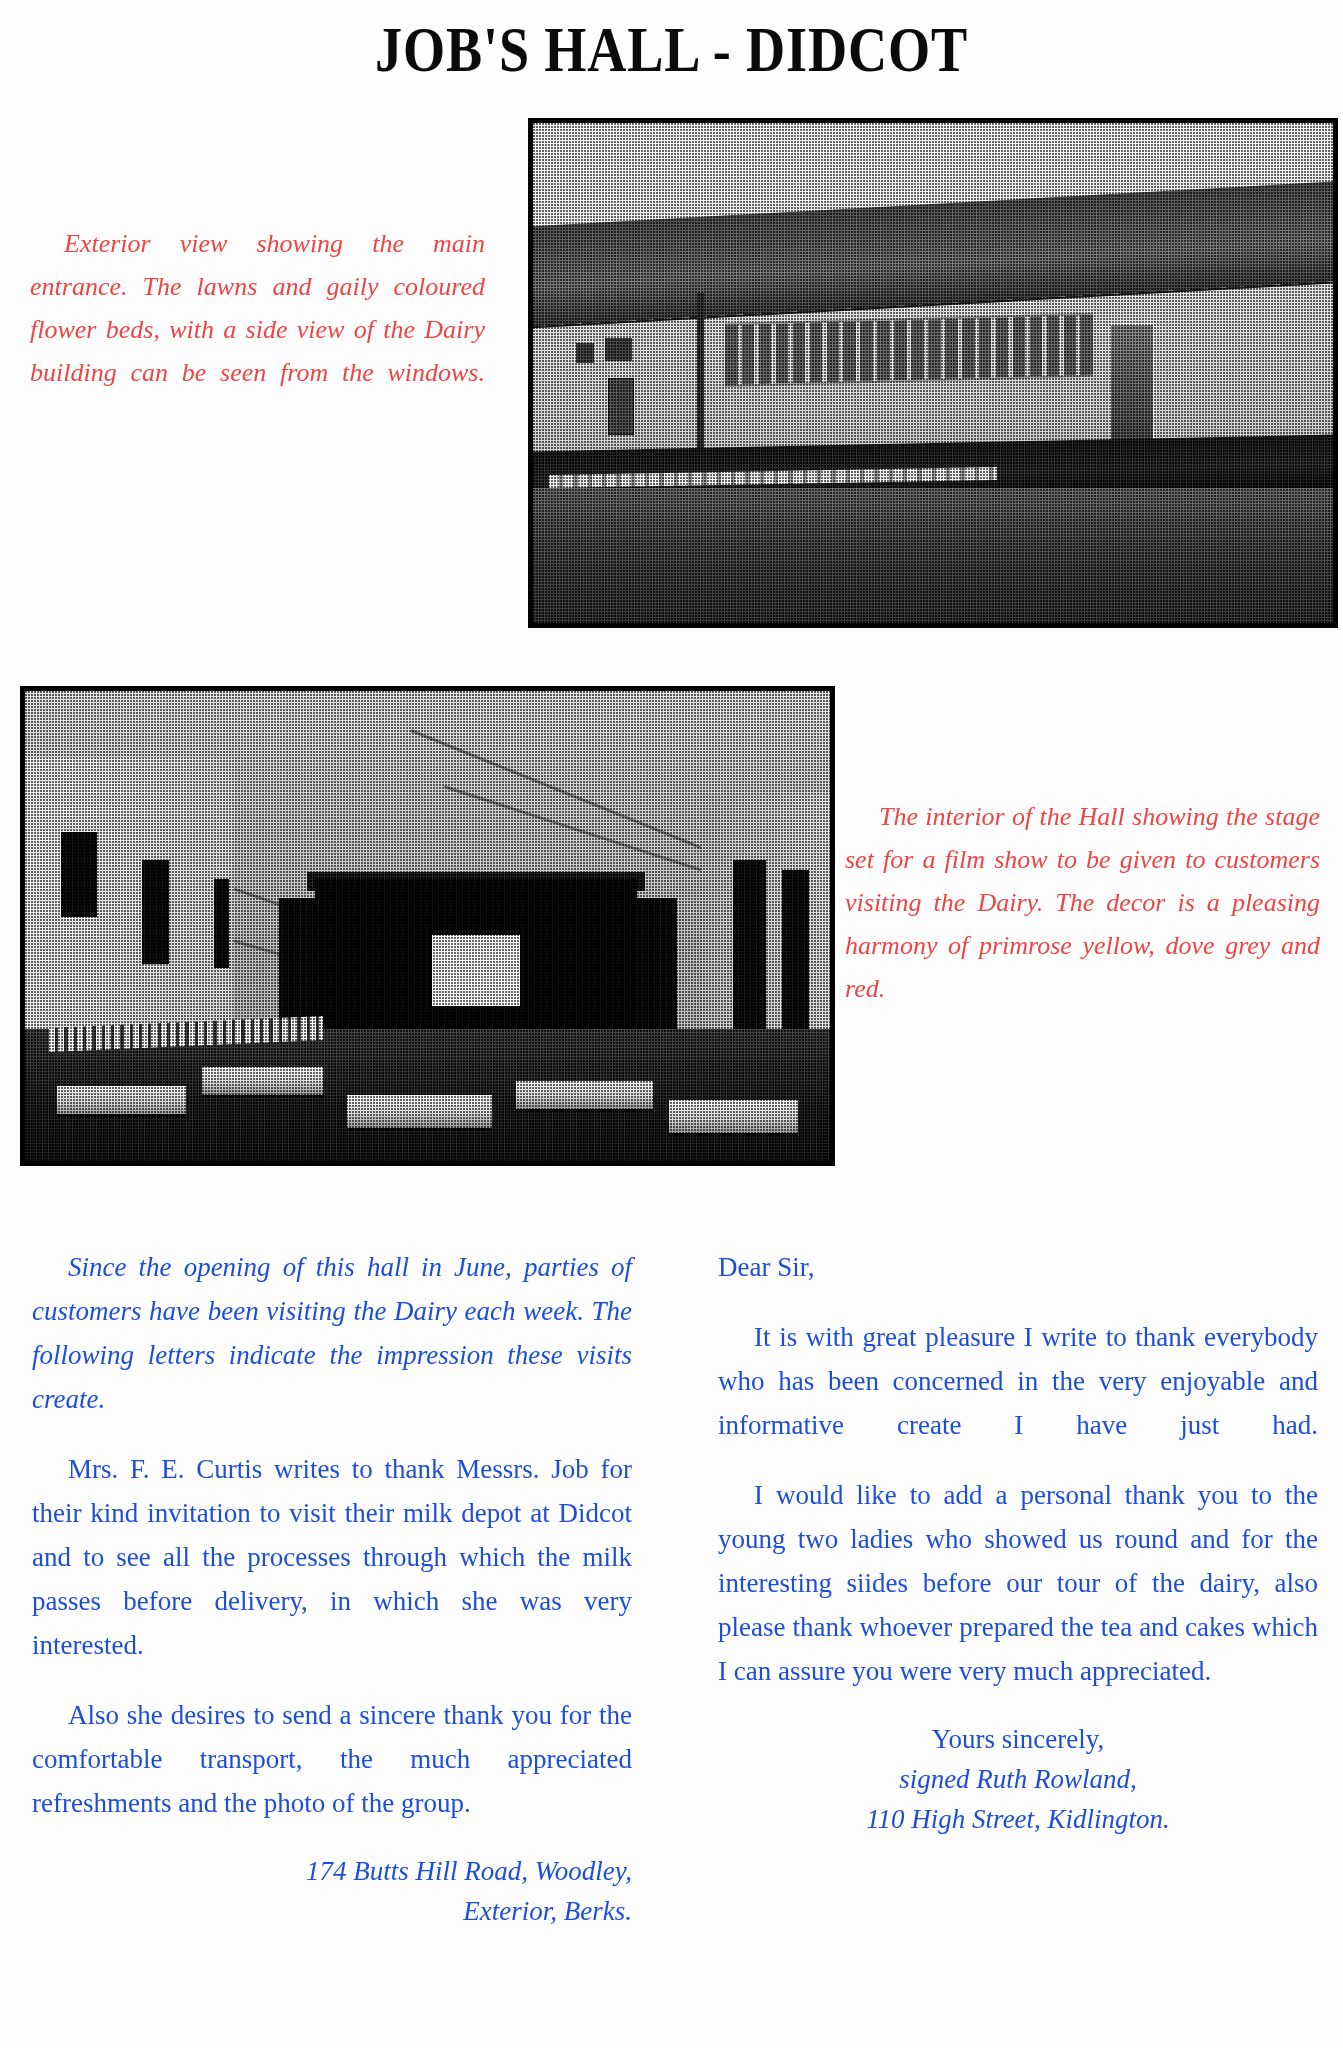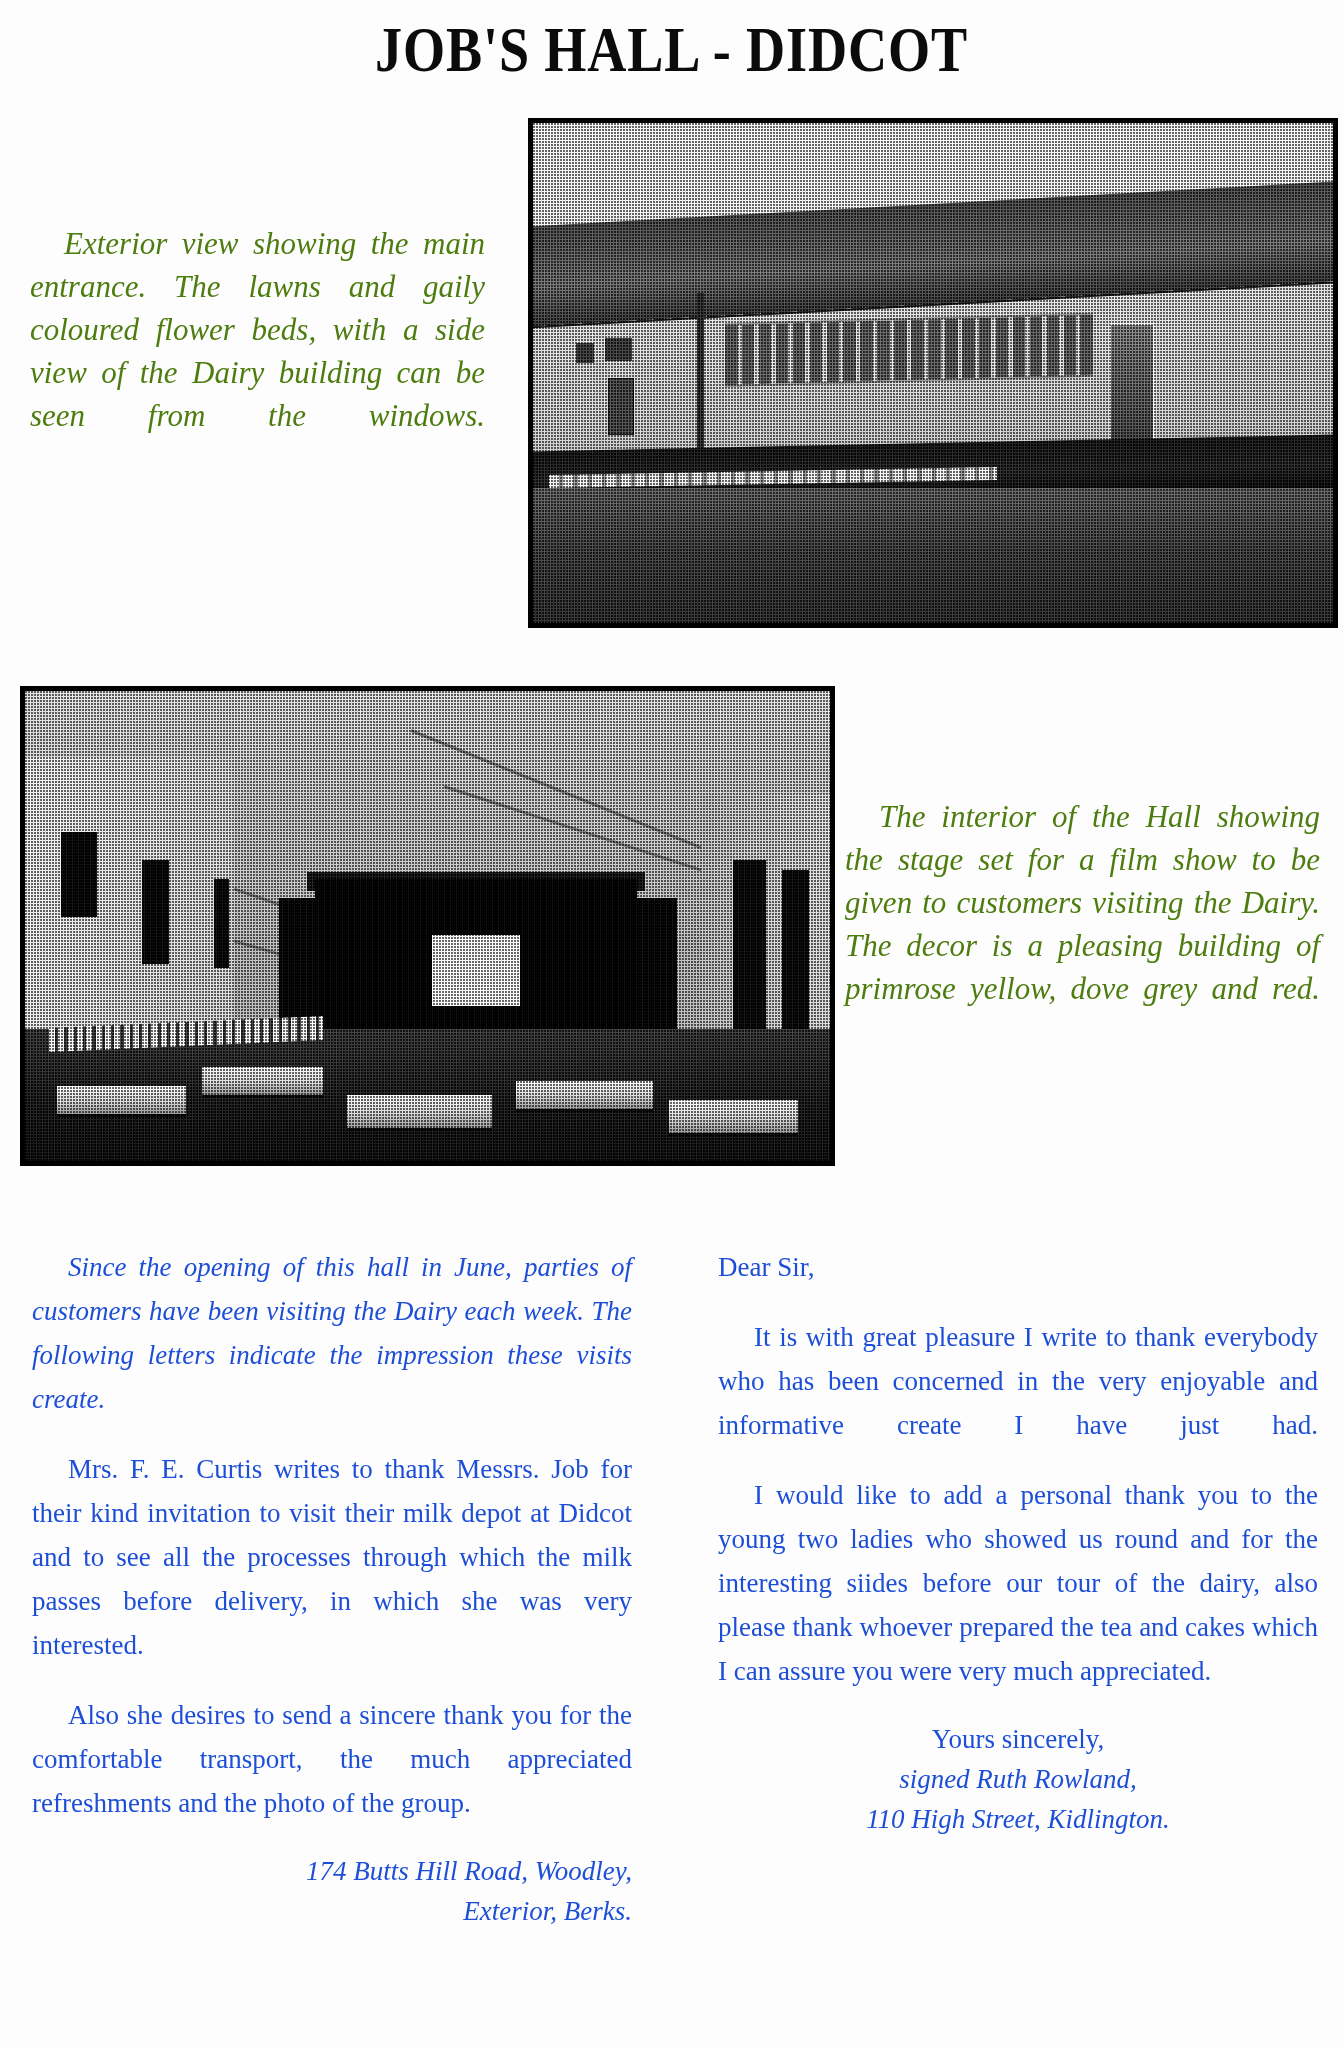--- a/index.html
+++ b/index.html
@@ -191,25 +191,25 @@
     transform: skewY(-2.5deg);
   }
   #photo-interior .lamp {
     position: absolute; background: #1a1a1a;
   }
 
   
   .caption {
     position: absolute;
     font-style: italic;
-    font-size: 31px;
+    font-size: 26px;
     line-height: 43px;
     text-align: justify;
     text-align-last: justify;
-    color: #4d7c0f;
+    color: #ef4444;
   }
   .caption .indent { display: inline-block; width: 34px; }
 
   #caption-exterior {
     left: 30px;
     top: 222px;
     width: 455px;
   }
   #caption-interior {
     left: 845px;
@@ -299,21 +299,21 @@
     <div class="chairs"></div>
     <div class="table" style="left:4%;  top:84%; width:16%; height:6%;"></div>
     <div class="table" style="left:22%; top:80%; width:15%; height:6%;"></div>
     <div class="table" style="left:40%; top:86%; width:18%; height:7%;"></div>
     <div class="table" style="left:61%; top:83%; width:17%; height:6%;"></div>
     <div class="table" style="left:80%; top:87%; width:16%; height:7%;"></div>
     <div class="grain"></div>
     <div class="halftone"></div>
   </div>
 
-  <div class="caption" id="caption-interior"><span class="indent"></span><span>The interior of the Hall showing the stage set for a film show to be given to customers visiting the Dairy. The decor is a pleasing building of primrose yellow, dove grey and red.</span></div>
+  <div class="caption" id="caption-interior"><span class="indent"></span><span>The interior of the Hall showing the stage set for a film show to be given to customers visiting the Dairy. The decor is a pleasing harmony of primrose yellow, dove grey and red.</span></div>
 
   <div class="col" id="col-left">
     <p class="italic">Since the opening of this hall in June, parties of customers have been visiting the Dairy each week. The following letters indicate the impression these visits create.</p>
 
     <p>Mrs. F. E. Curtis writes to thank Messrs. Job for their kind invitation to visit their milk depot at Didcot and to see all the processes through which the milk passes before delivery, in which she was very interested.</p>
 
     <p class="last-left">Also she desires to send a sincere thank you for the comfortable transport, the much appreciated refreshments and the photo of the group.</p>
 
     <div class="signature sig-right">
       <span class="line">174 Butts Hill Road, Woodley,</span>

